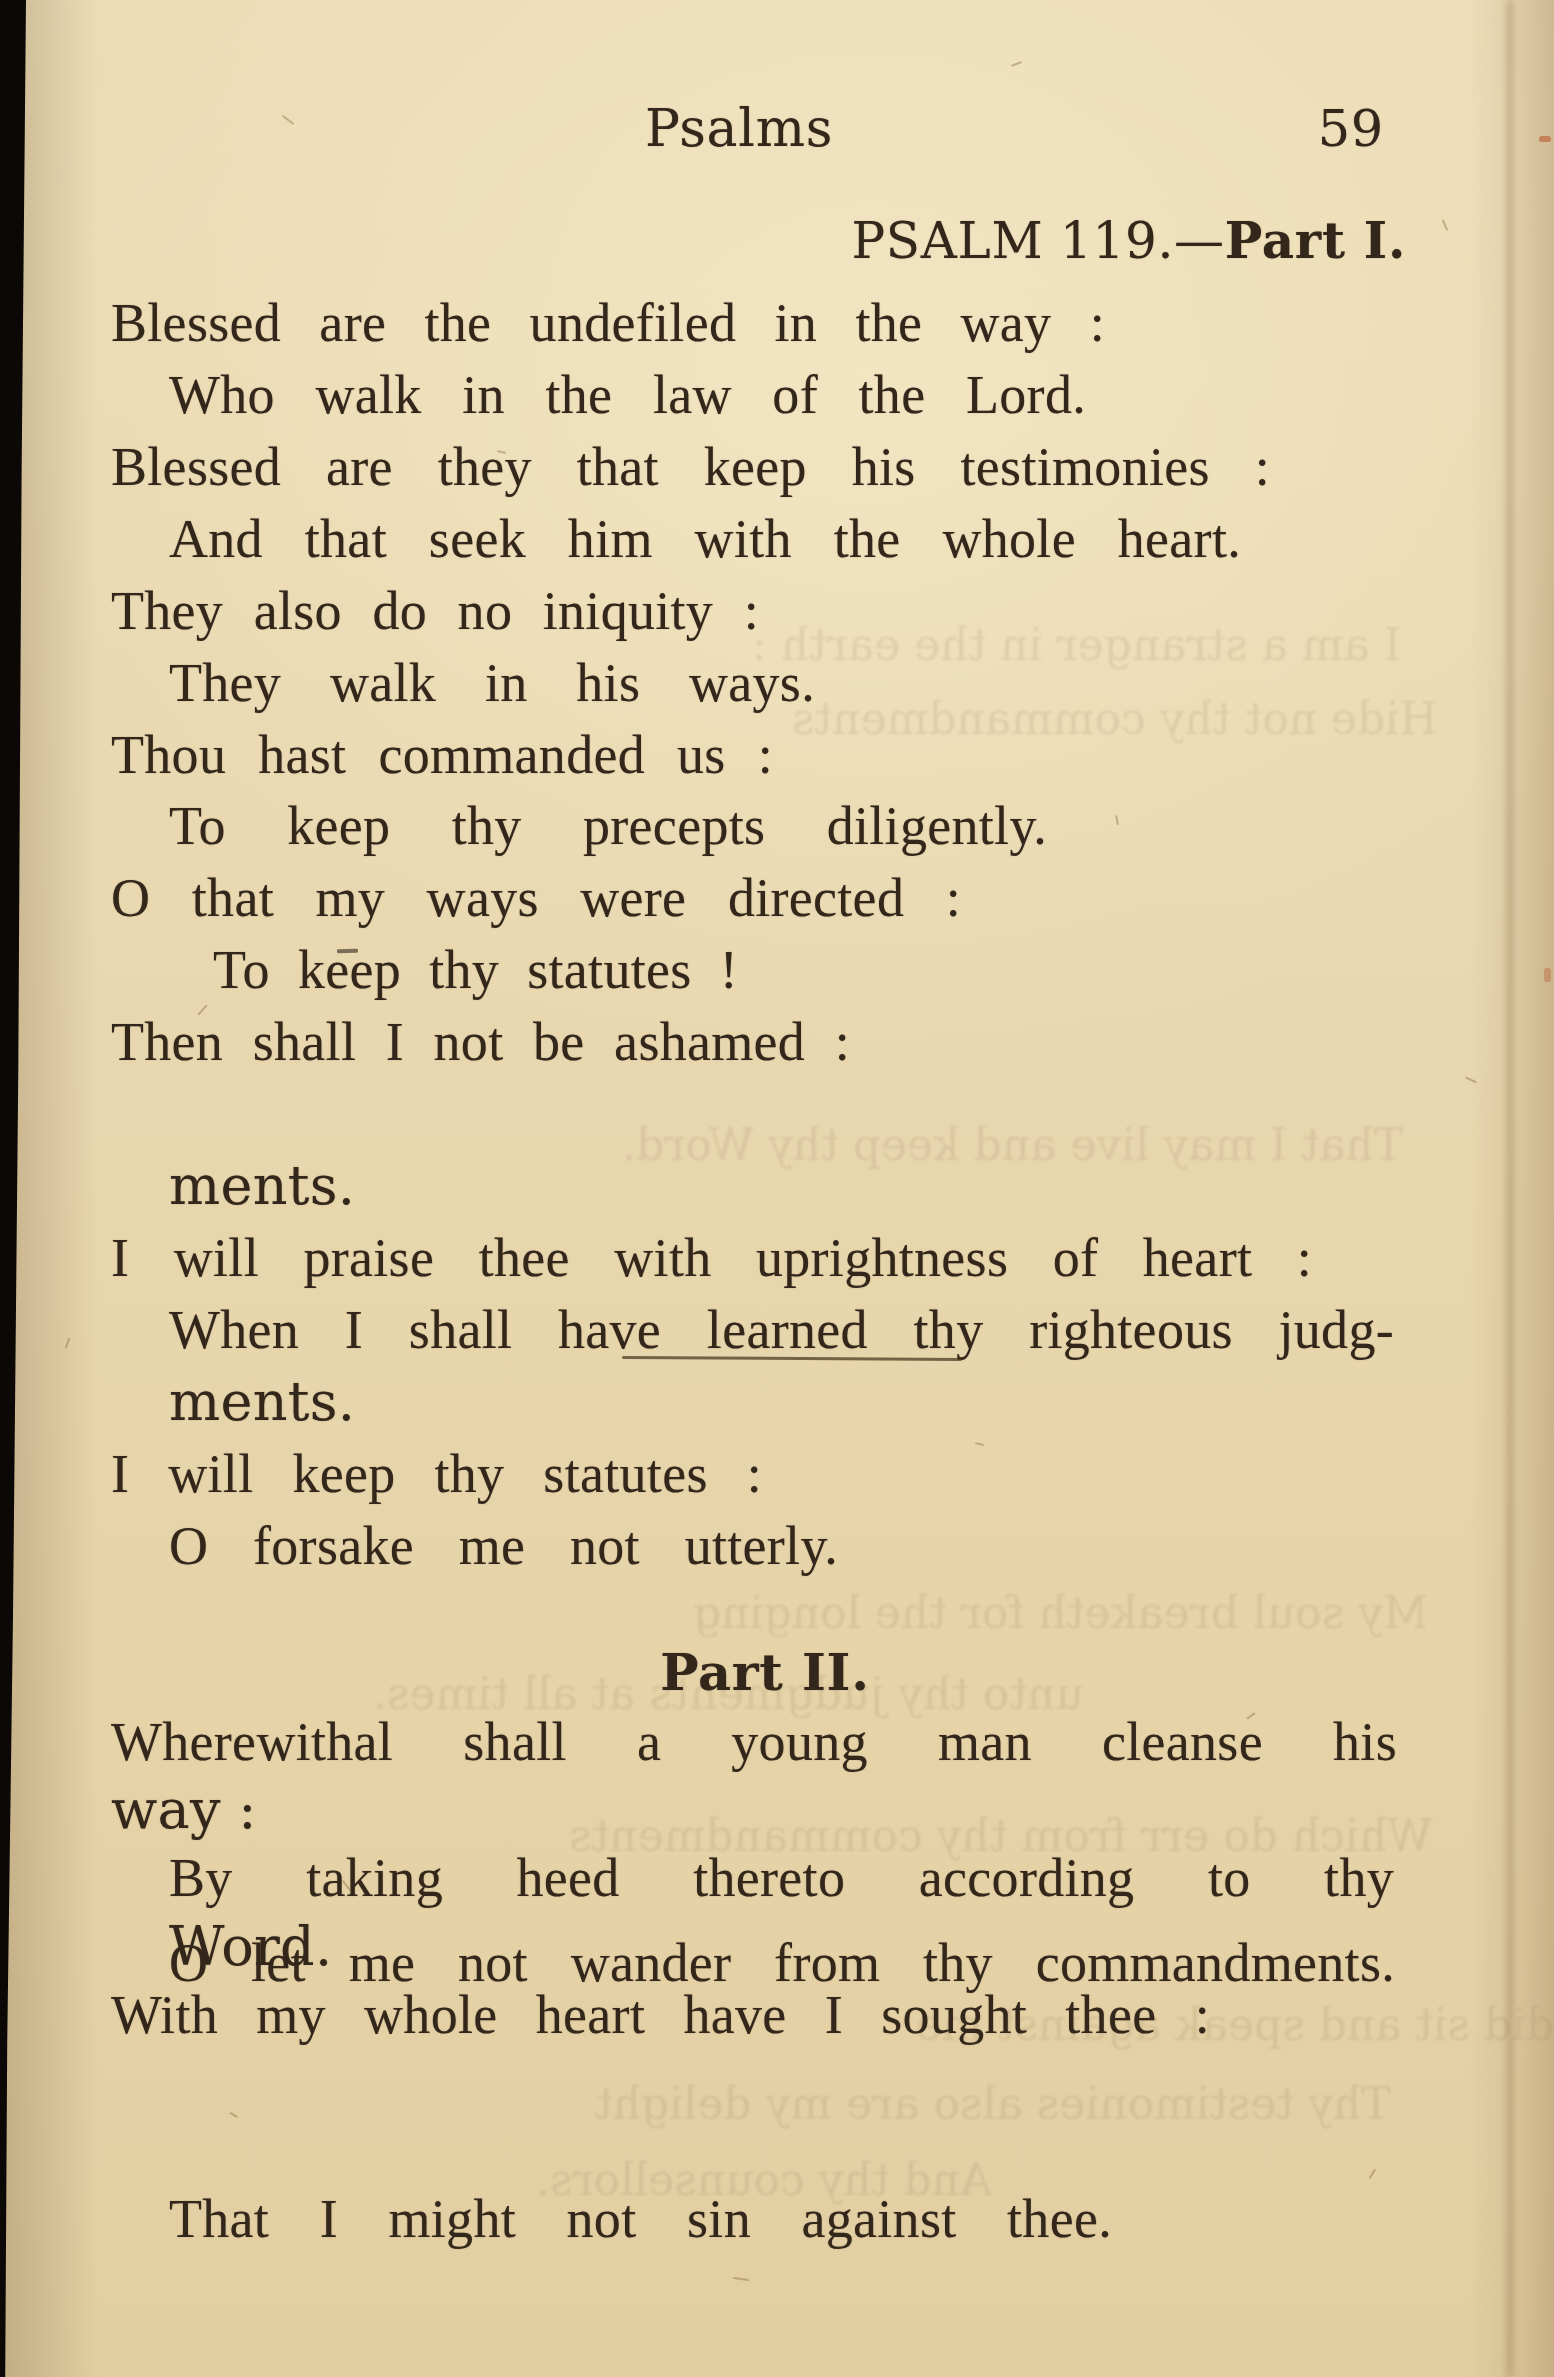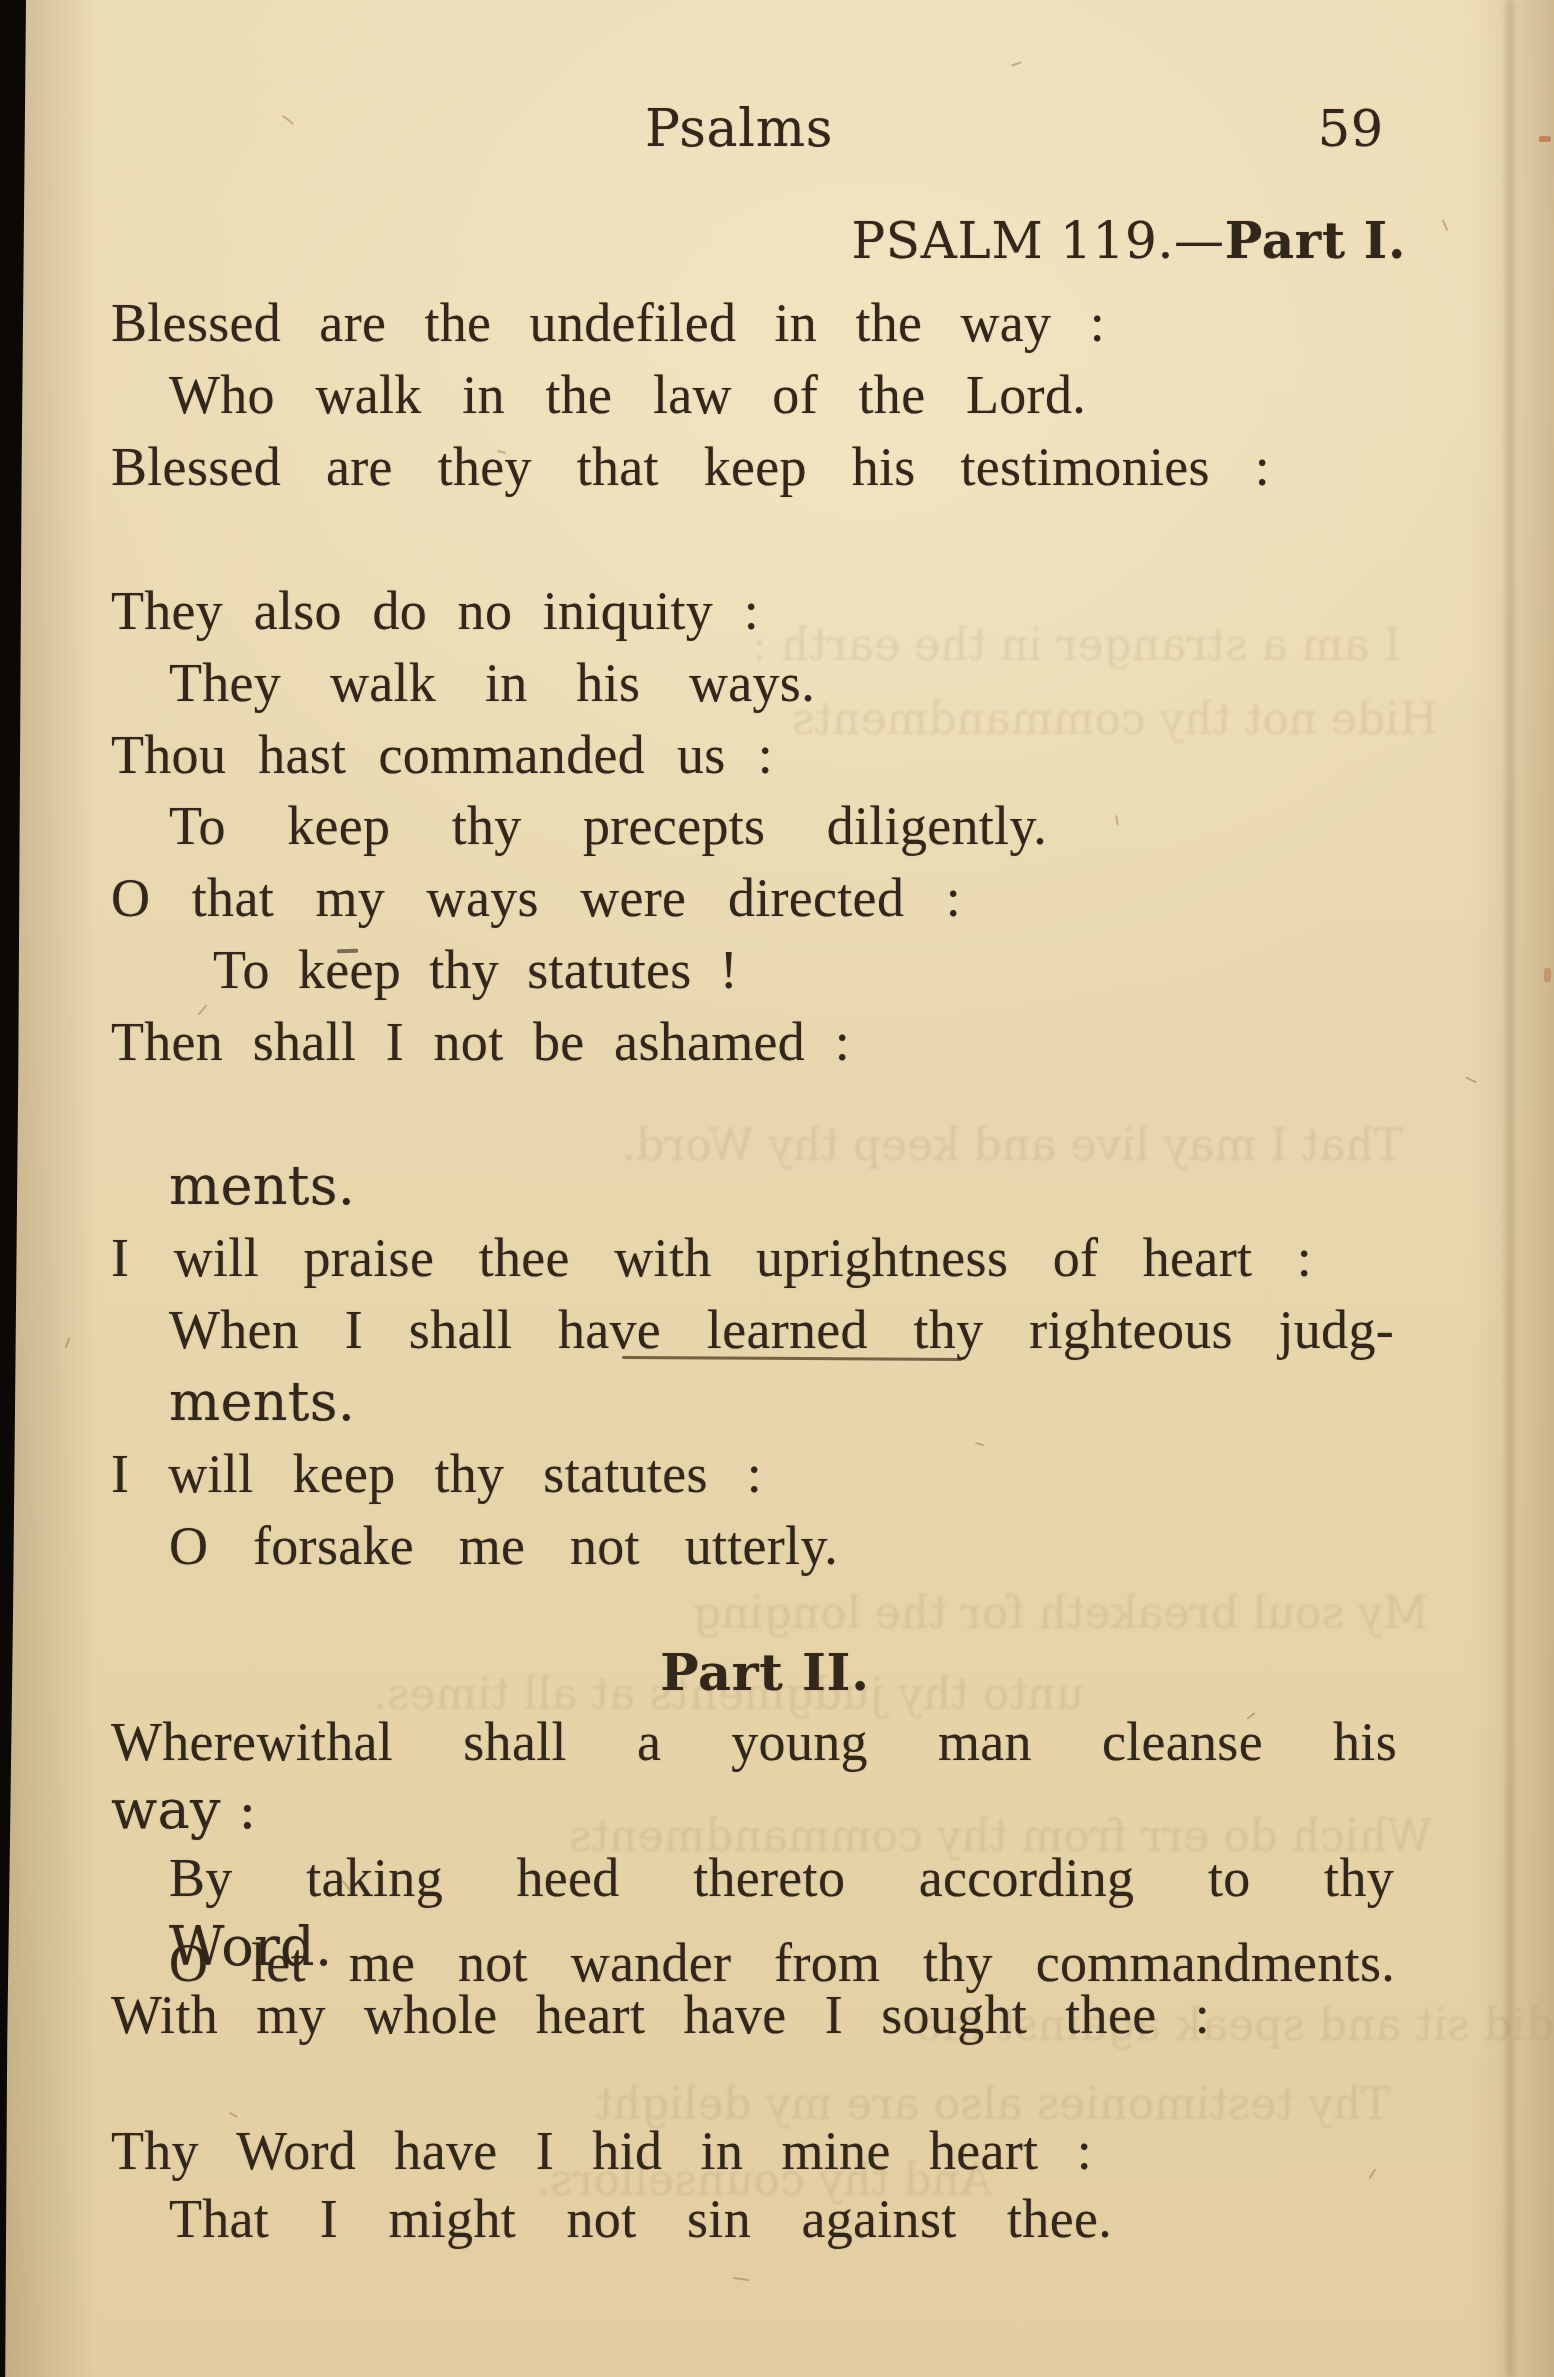--- a/index.html
+++ b/index.html
@@ -72,20 +72,21 @@
   <div class="ghost" style="left:536px;top:2158px;">And thy counsellors.</div>
 
   <div class="hdr" style="left:111px;top:102px;width:1256px;text-align:center;">Psalms</div>
   <div class="hdr" style="left:1243px;top:103px;width:141px;text-align:right;font-size:51px;">59</div>
 
   <div class="ttl" style="left:111px;top:216px;width:1295px;"><span>PSALM 119.—</span><b>Part I.</b></div>
 
   <div class="bl just" style="left:111px;top:296px;width:994px;">Blessed are the undefiled in the way :</div>
   <div class="bl just" style="left:169px;top:368px;width:917px;">Who walk in the law of the Lord.</div>
   <div class="bl just" style="left:111px;top:440px;width:1159px;">Blessed are they that keep his testimonies :</div>
+  <div class="bl just" style="left:169px;top:512px;width:1072px;">And that seek him with the whole heart.</div>
   <div class="bl just" style="left:111px;top:584px;width:648px;">They also do no iniquity :</div>
   <div class="bl just" style="left:169px;top:656px;width:646px;">They walk in his ways.</div>
   <div class="bl just" style="left:111px;top:728px;width:662px;">Thou hast commanded us :</div>
   <div class="bl just" style="left:169px;top:799px;width:878px;">To keep thy precepts diligently.</div>
   <div class="bl just" style="left:111px;top:871px;width:850px;">O that my ways were directed :</div>
   <div class="bl just" style="left:169px;top:943px;width:525px;margin-left:44px;">To keep thy statutes !</div>
   <div class="bl just" style="left:111px;top:1015px;width:739px;">Then shall I not be ashamed :</div>
   <div class="bl" style="left:169px;top:1159px;">ments.</div>
   <div class="bl just" style="left:111px;top:1231px;width:1201px;">I will praise thee with uprightness of heart :</div>
   <div class="bl just" style="left:169px;top:1303px;width:1225px;">When I shall have learned thy righteous judg-</div>
@@ -96,21 +97,20 @@
   <div class="underline-mark" style="left:622px;top:1357px;width:340px;"></div>
 
   <div class="p2" style="left:124px;top:1647px;width:1282px;">Part II.</div>
 
   <div class="bl just" style="left:111px;top:1715px;width:1286px;">Wherewithal shall a young man cleanse his</div>
   <div class="bl" style="left:111px;top:1783px;">way :</div>
   <div class="bl just" style="left:169px;top:1851px;width:1225px;">By taking heed thereto according to thy</div>
   <div class="bl" style="left:169px;top:1920px;">Word.</div>
   <div class="bl just" style="left:111px;top:1988px;width:1099px;">With my whole heart have I sought thee :</div>
   <div class="bl just" style="left:169px;top:1936px;width:1226px;">O let me not wander from thy commandments.</div>
-  <div class="bl just" style="left:111px;top:2124px;width:981px;">Thy Word have I hid in mine heart :</div>
   <div class="bl just" style="left:169px;top:2192px;width:943px;">That I might not sin against thee.</div>
 
   <div class="sp" style="left:337px;top:949px;width:21px;height:3.9px;opacity:.75;background:rgba(51,38,26,.8);transform:rotate(-2deg);"></div>
 
   <div class="sp" style="left:281px;top:119px;width:14.4px;height:2px;transform:rotate(38deg);"></div>
   <div class="sp" style="left:1011px;top:63px;width:10.5px;height:2px;transform:rotate(-20deg);"></div>
   <div class="sp" style="left:1439px;top:224px;width:11.8px;height:2px;transform:rotate(66deg);"></div>
   <div class="sp" style="left:497px;top:451px;width:9.2px;height:2px;transform:rotate(12deg);"></div>
   <div class="sp" style="left:196px;top:1009px;width:13px;height:2px;transform:rotate(-48deg);"></div>
   <div class="sp" style="left:1112px;top:819px;width:9.8px;height:2px;transform:rotate(80deg);"></div>

